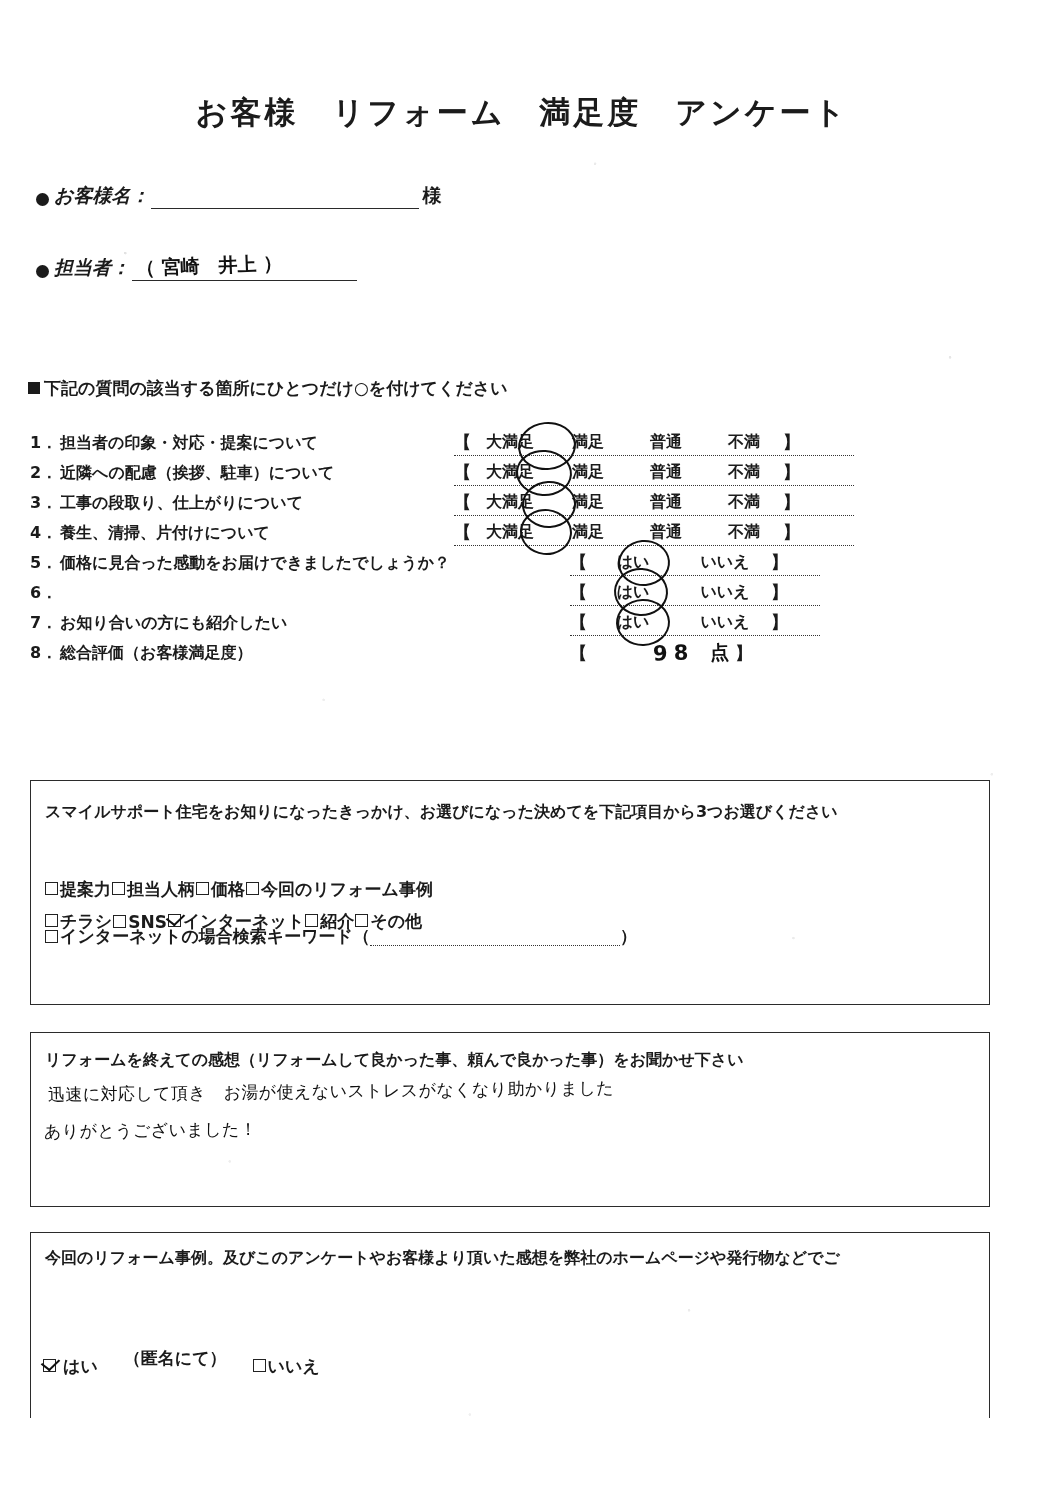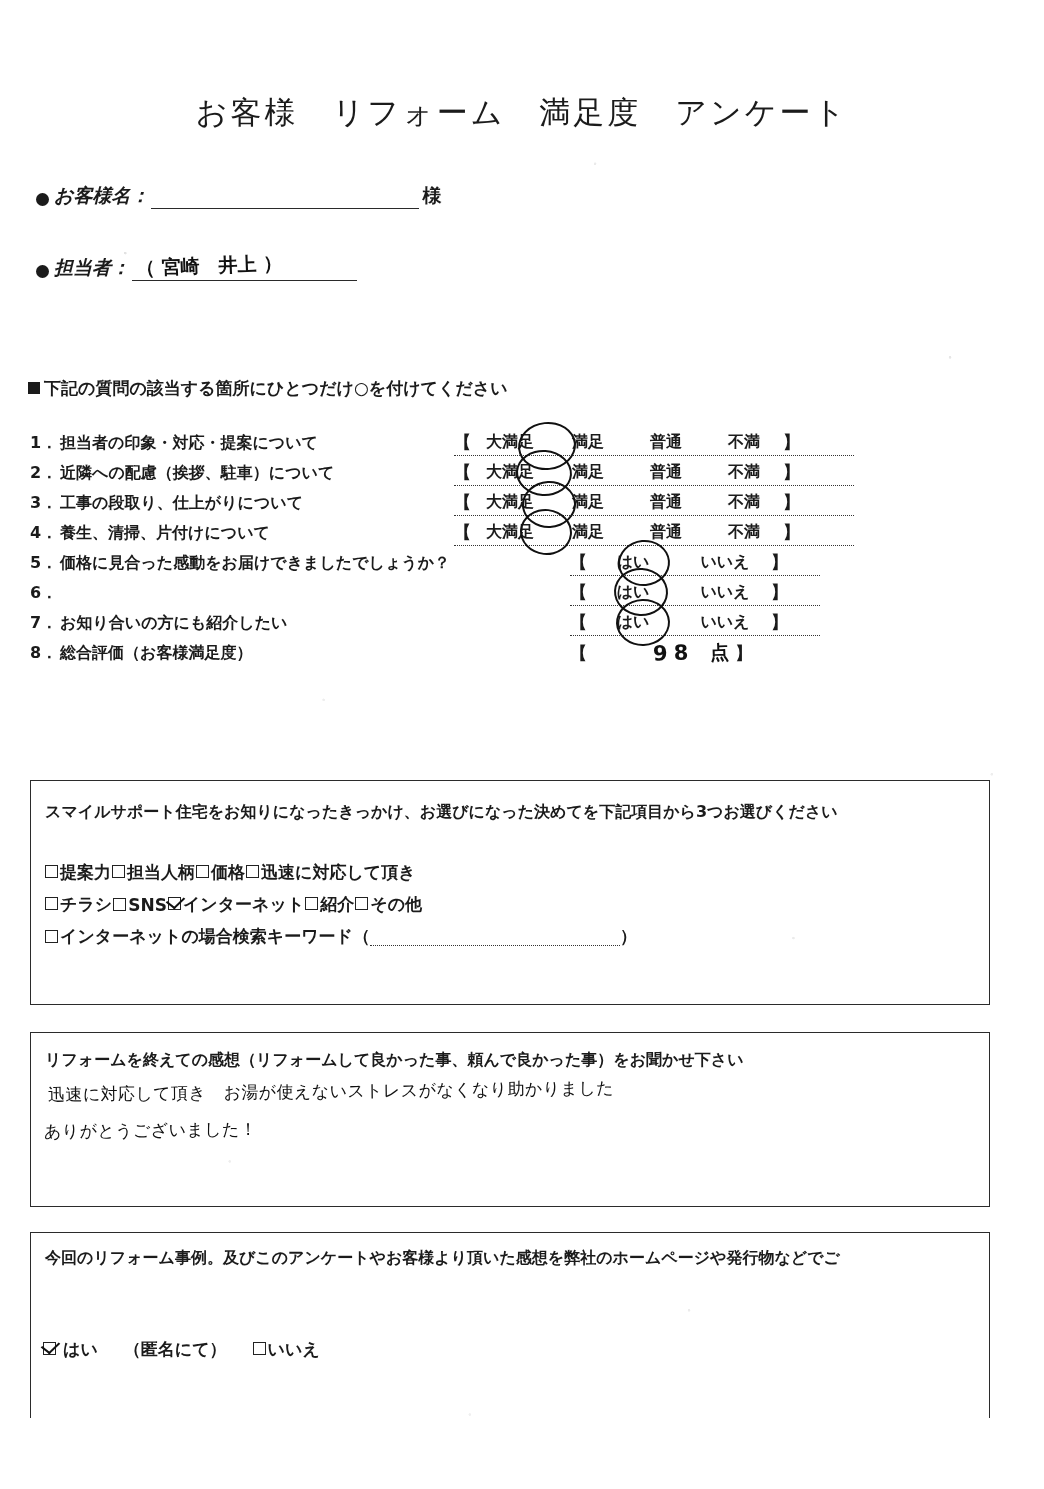--- a/index.html
+++ b/index.html
@@ -43,21 +43,21 @@
   }
 
   
   .title {
     position: absolute;
     top: 92px;
     left: 0;
     width: 100%;
     text-align: center;
     font-size: 31px;
-    font-weight: 400;
+    font-weight: 700;
     letter-spacing: 3px;
     white-space: pre;
   }
 
   
   .hdr-row {
     position: absolute;
     display: flex;
     align-items: flex-end;
     font-size: 19px;
@@ -197,21 +197,21 @@
     content: "";
     position: absolute;
     left: 1px;
     top: -5px;
     width: 9px;
     height: 13px;
     border-right: 2px solid #111;
     border-bottom: 2px solid #111;
     transform: rotate(38deg) skewX(-8deg);
   }
-  .chk-item { margin-right: 1px; }
+  .chk-item { margin-right: 1px; margin-top: 17px; }
   .kw-line {
     display: inline-block;
     border-bottom: 1px dotted #333;
     width: 250px;
     height: 17px;
   }
 
   
   .hw-text {
     position: absolute;
@@ -361,21 +361,21 @@
       <span class="chk-item">
         <span class="cb"></span><span>提案力</span>
       </span>
       <span class="chk-item">
         <span class="cb"></span><span>担当人柄</span>
       </span>
       <span class="chk-item">
         <span class="cb"></span><span>価格</span>
       </span>
       <span class="chk-item">
-        <span class="cb"></span><span>迅速に対応して頂き</span>
+        <span class="cb"></span><span>今回のリフォーム事例</span>
       </span>
     </div>
 
     <div class="chk-line" style="top:112px;">
       <span class="chk-item">
         <span class="cb"></span><span>チラシ</span>
       </span>
       <span class="chk-item">
         <span class="cb"></span><span>SNS</span>
       </span>

